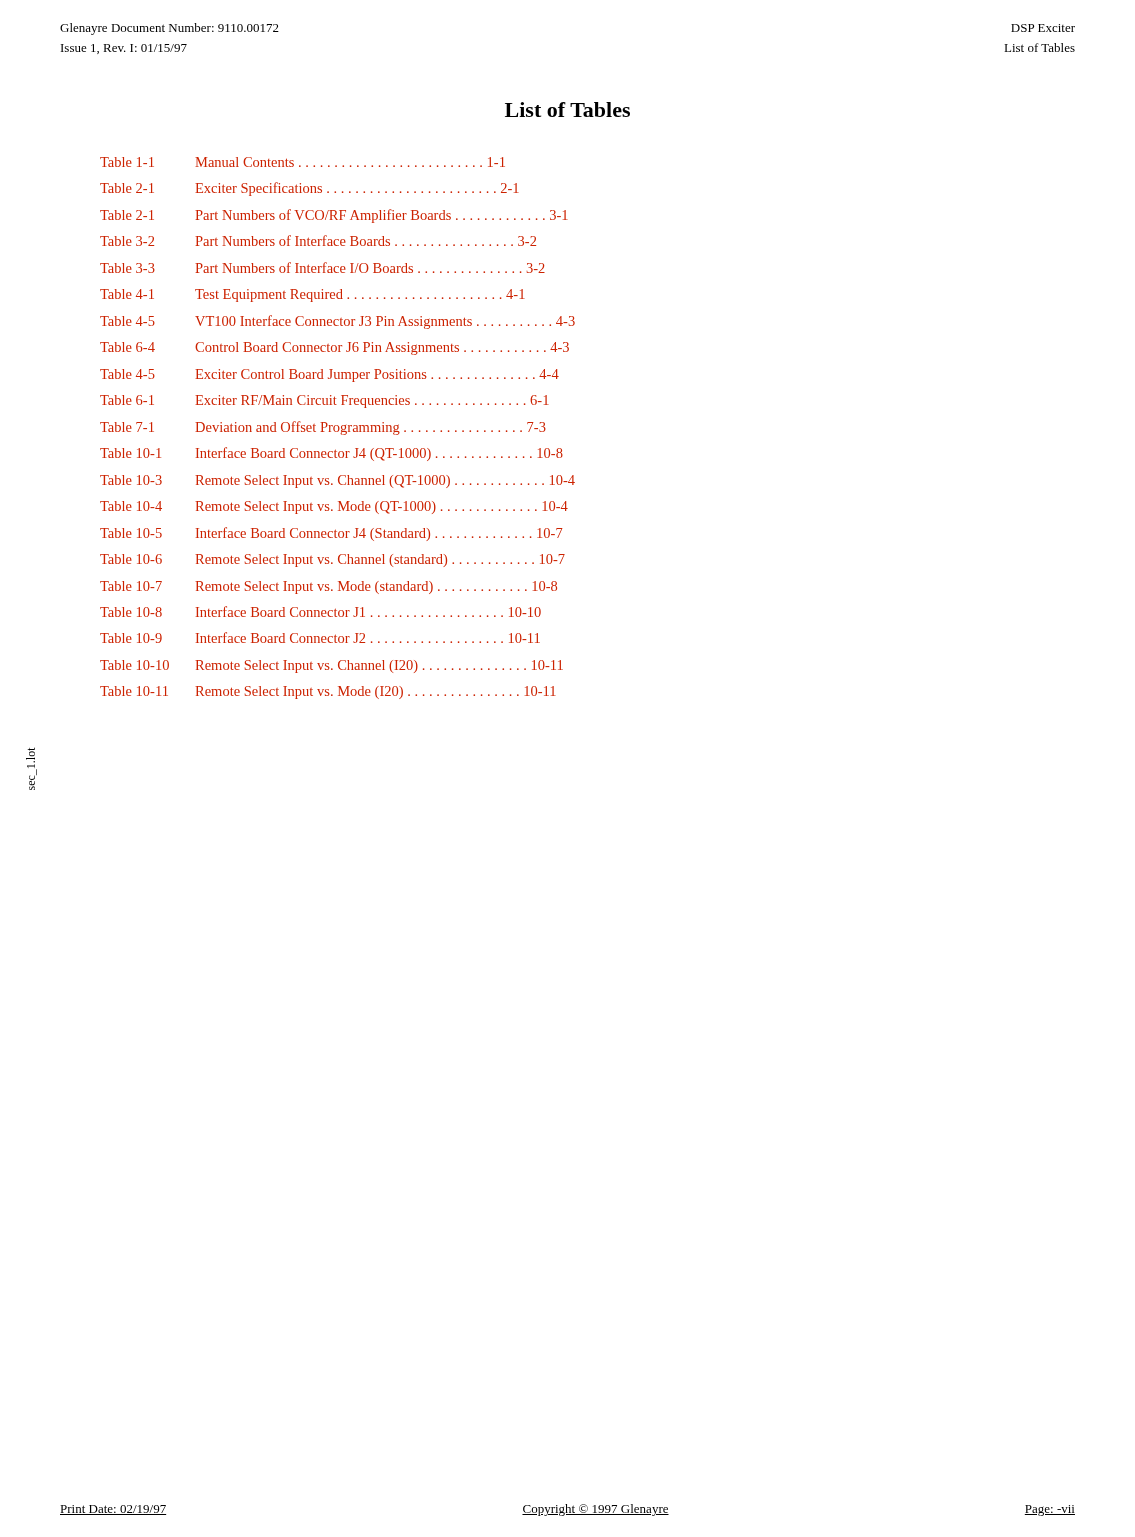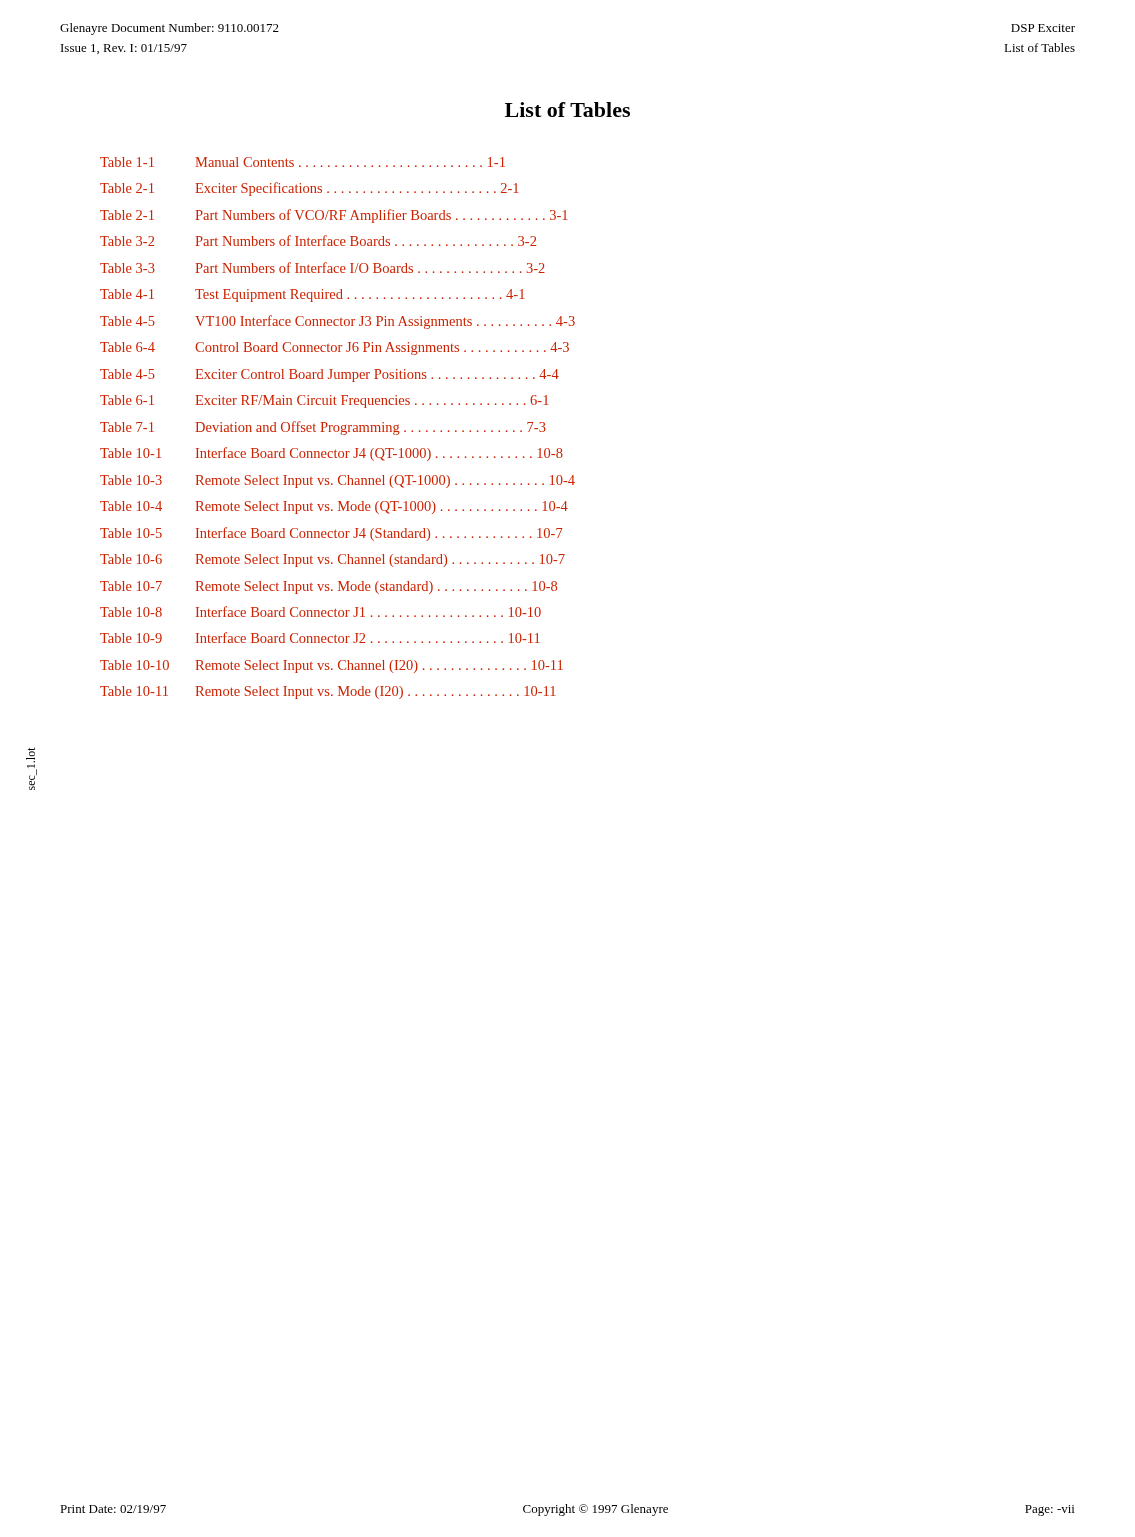--- a/index.html
+++ b/index.html
@@ -112,20 +112,21 @@
       position: absolute;
       bottom: 20px;
       left: 0;
       right: 0;
       display: flex;
       justify-content: space-between;
       padding: 0 60px;
       font-size: 13px;
       color: #000;
       border-top: none;
+      text-decoration: underline;
     }
   </style>
 </head>
 <body>
 
 <div class="page-container">
 
   <div class="header">
     <div class="header-left">
       <div>Glenayre Document Number: 9110.00172</div>

